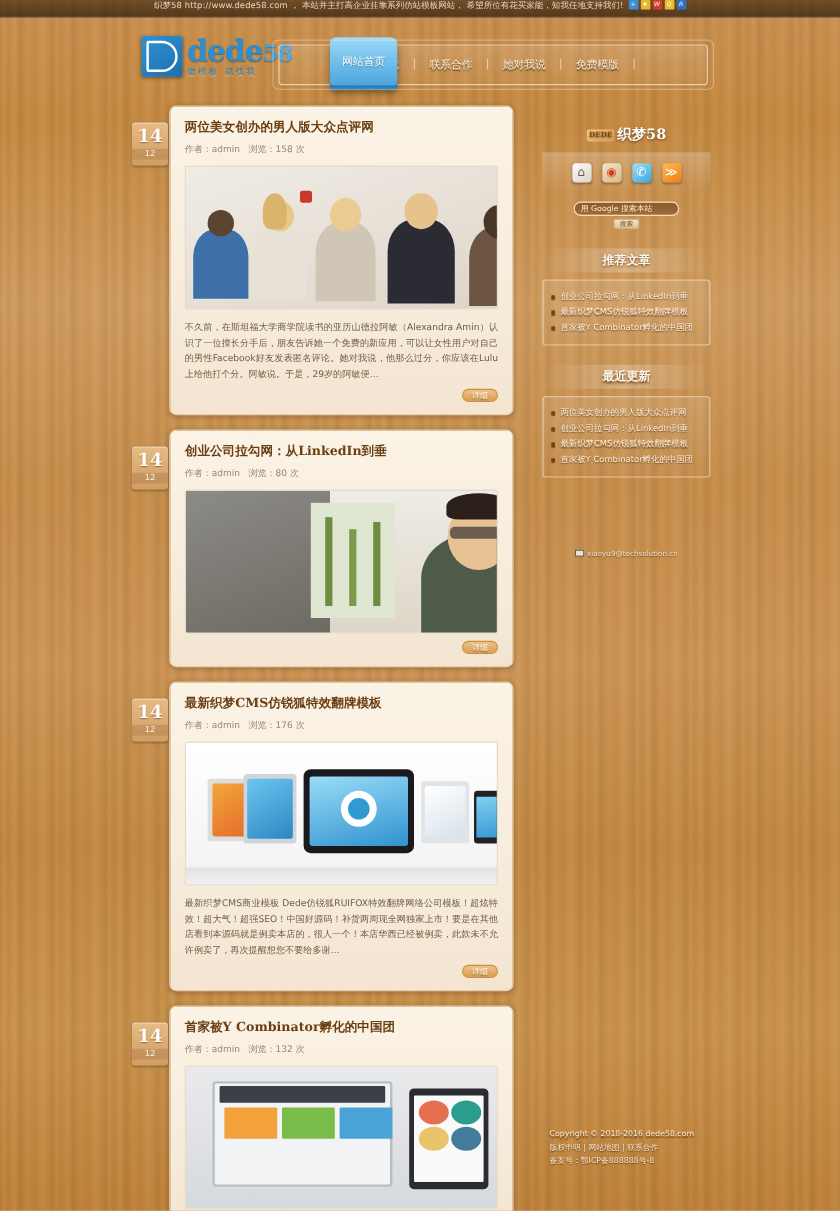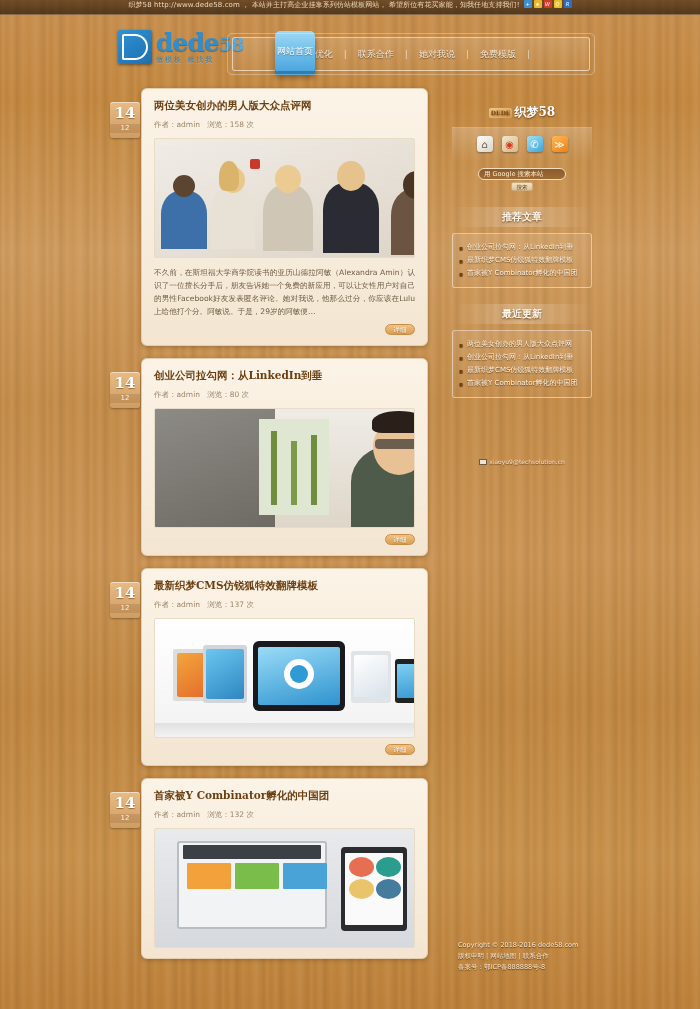--- a/index.html
+++ b/index.html
@@ -69,21 +69,21 @@
   #nav::after {
     content: ""; position: absolute; left: -6px; right: -6px; top: -5px; bottom: -5px;
     border: 1px solid rgba(255,255,255,.3); border-radius: 5px; pointer-events: none;
   }
   .nav-item {
     font-size: 9px; color: #f6e9d6; padding: 0 11px; cursor: pointer;
     text-shadow: 0 1px 1px rgba(0,0,0,.5); white-space: nowrap;
   }
   .nav-sep { color: rgba(255,255,255,.6); font-size: 9px; }
   .nav-item.active {
-    position: absolute; left: 42px; top: -7px; width: 40px; height: 40px;
+    position: absolute; left: 42px; top: -7px; width: 56px; height: 40px;
     background: linear-gradient(180deg,#9fd8f5 0%,#76c2ec 45%,#4da6de 100%);
     border-radius: 5px 5px 3px 3px;
     box-shadow: 0 4px 0 #2a7fb5, 0 6px 6px rgba(0,0,0,.4);
     display: flex; align-items: center; justify-content: center;
     color: #fff; text-shadow: 0 1px 1px rgba(0,0,0,.35); padding: 0;
   }
   
   #wrap { position: absolute; top: 88px; left: 108px; width: 484px; }
   #content { width: 320px; float: left; }
   
@@ -332,39 +332,40 @@
 
     <div class="article">
       <div class="date-badge">
         <span class="date-day">14</span>
         <span class="date-mon">12</span>
       </div>
       <div class="card">
         <div class="art-title">最新织梦CMS仿锐狐特效翻牌模板</div>
         <div class="art-meta">
           <span>作者：</span><span>admin</span>
-          &nbsp;&nbsp;<span>浏览：</span><span>137</span>
+          &nbsp;&nbsp;<span>浏览：</span><span>176</span>
           <span>次</span>
         </div>
         <div class="art-thumb" style="background:linear-gradient(180deg,#ffffff,#f2f2f2)">
           <div class="blob" style="width:40px;height:52px;left:18px;top:30px;background:#ddd;border-radius:2px"></div>
           <div class="blob" style="width:34px;height:44px;left:22px;top:34px;background:linear-gradient(150deg,#f2a63c,#e46b2a);border-radius:2px"></div>
           <div class="blob" style="width:44px;height:58px;left:48px;top:26px;background:#cfd5da;border-radius:3px"></div>
           <div class="blob" style="width:38px;height:50px;left:51px;top:30px;background:linear-gradient(150deg,#6cc6f0,#2e86c1);border-radius:2px"></div>
           <div class="blob" style="width:92px;height:70px;left:98px;top:22px;background:#1a1a1e;border-radius:6px"></div>
           <div class="blob" style="width:82px;height:58px;left:103px;top:28px;background:linear-gradient(165deg,#9adcf7,#2f93cf);border-radius:2px"></div>
           <div class="blob" style="width:30px;height:30px;left:129px;top:40px;background:#fff;border-radius:50%"></div>
           <div class="blob" style="width:18px;height:18px;left:135px;top:46px;background:#2f9ad4;border-radius:50%"></div>
           <div class="blob" style="width:40px;height:52px;left:196px;top:32px;background:#e0e4e7;border-radius:3px"></div>
           <div class="blob" style="width:34px;height:42px;left:199px;top:36px;background:linear-gradient(150deg,#fff,#d8e2ea);border-radius:2px"></div>
           <div class="blob" style="width:26px;height:44px;left:240px;top:40px;background:#222;border-radius:3px"></div>
           <div class="blob" style="width:21px;height:34px;left:242px;top:45px;background:linear-gradient(170deg,#7fd0f2,#3a9ad2);border-radius:1px"></div>
 
           <div class="blob" style="width:300px;height:14px;left:0;top:104px;background:linear-gradient(180deg,rgba(0,0,0,.08),rgba(0,0,0,0));border-radius:0"></div>
         </div>
+        <div class="art-excerpt">最新织梦CMS商业模板 Dede仿锐狐RUIFOX特效翻牌网络公司模板！超炫特效！超大气！超强SEO！中国好源码！补货两周现全网独家上市！要是在其他店看到本源码就是例卖本店的，很人一个！本店华西已经被例卖，此款未不允许例卖了，再次提醒想您不要给多谢…</div>
         <div class="more-btn">详细</div>
       </div>
     </div>
 
     <div class="article">
       <div class="date-badge">
         <span class="date-day">14</span>
         <span class="date-mon">12</span>
       </div>
       <div class="card">

